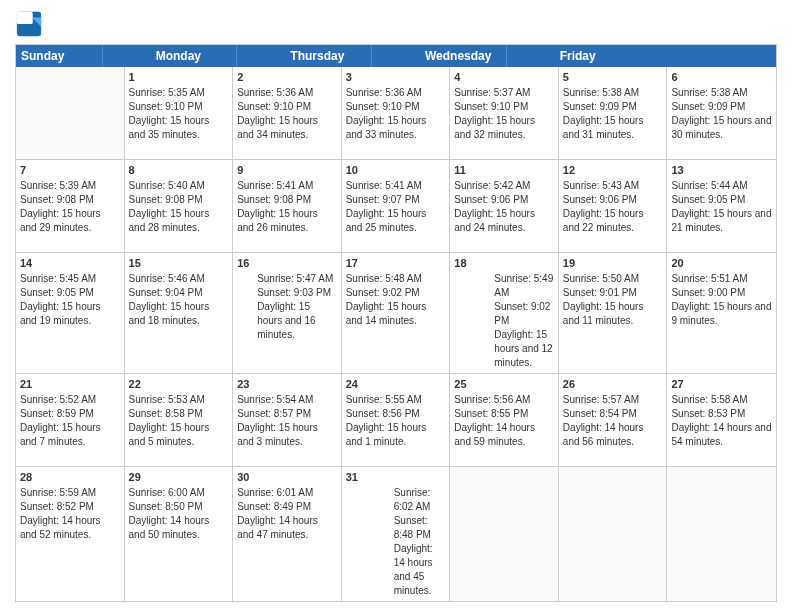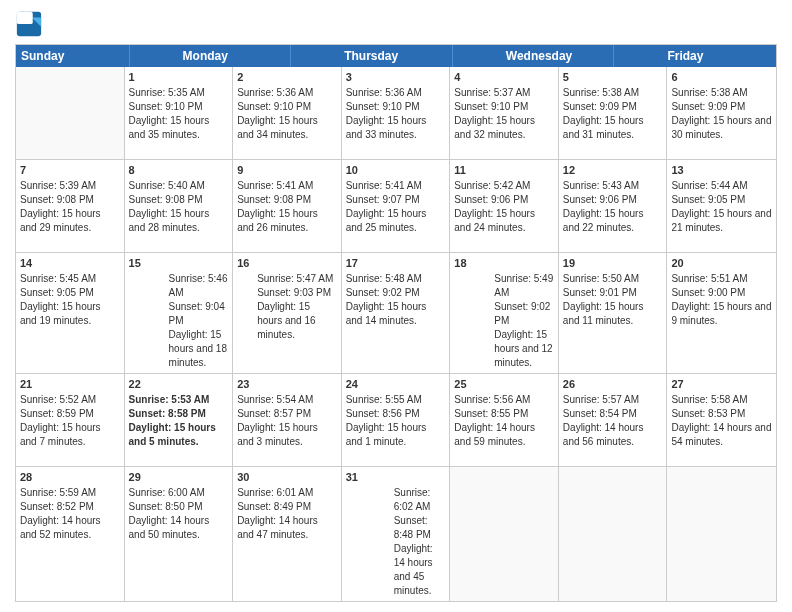--- a/index.html
+++ b/index.html
@@ -61,21 +61,21 @@
       color: #555;
     }
     .calendar {
       flex: 1;
       display: flex;
       flex-direction: column;
       border: 1px solid #ccc;
     }
     .cal-header {
       display: grid;
-      grid-template-columns: repeat(5, 1fr);
+      grid-template-columns: repeat(6, 1fr);
       background: #2a6db5;
       gap: 48px;
     }
     .cal-header-cell {
       color: #fff;
       font-size: 12px;
       font-weight: bold;
       padding: 4px 5px;
       text-align: left;
       border-right: 1px solid #4a8dd5;
@@ -232,21 +232,21 @@
         </div>
         <div class="cal-row">
           <div class="cal-cell">
             <span class="day-num">14</span>
             <div class="cell-info" style="white-space: pre-line;">Sunrise: 5:45 AM
 Sunset: 9:05 PM
 Daylight: 15 hours and 19 minutes.</div>
           </div>
           <div class="cal-cell">
             <span class="day-num">15</span>
-            <div class="cell-info" style="white-space: pre-line; margin-left: 40px;">Sunrise: 5:46 AM
+            <div class="cell-info" style="white-space: pre-line;">Sunrise: 5:46 AM
 Sunset: 9:04 PM
 Daylight: 15 hours and 18 minutes.</div>
           </div>
           <div class="cal-cell">
             <span class="day-num">16</span>
             <div class="cell-info" style="white-space: pre-line; margin-left: 20px;">Sunrise: 5:47 AM
 Sunset: 9:03 PM
 Daylight: 15 hours and 16 minutes.</div>
           </div>
           <div class="cal-cell">
@@ -276,21 +276,21 @@
         </div>
         <div class="cal-row">
           <div class="cal-cell">
             <span class="day-num">21</span>
             <div class="cell-info" style="white-space: pre-line;">Sunrise: 5:52 AM
 Sunset: 8:59 PM
 Daylight: 15 hours and 7 minutes.</div>
           </div>
           <div class="cal-cell">
             <span class="day-num">22</span>
-            <div class="cell-info" style="white-space: pre-line; font-weight: bold;">Sunrise: 5:53 AM
+            <div class="cell-info" style="white-space: pre-line;">Sunrise: 5:53 AM
 Sunset: 8:58 PM
 Daylight: 15 hours and 5 minutes.</div>
           </div>
           <div class="cal-cell">
             <span class="day-num">23</span>
             <div class="cell-info" style="white-space: pre-line;">Sunrise: 5:54 AM
 Sunset: 8:57 PM
 Daylight: 15 hours and 3 minutes.</div>
           </div>
           <div class="cal-cell">

